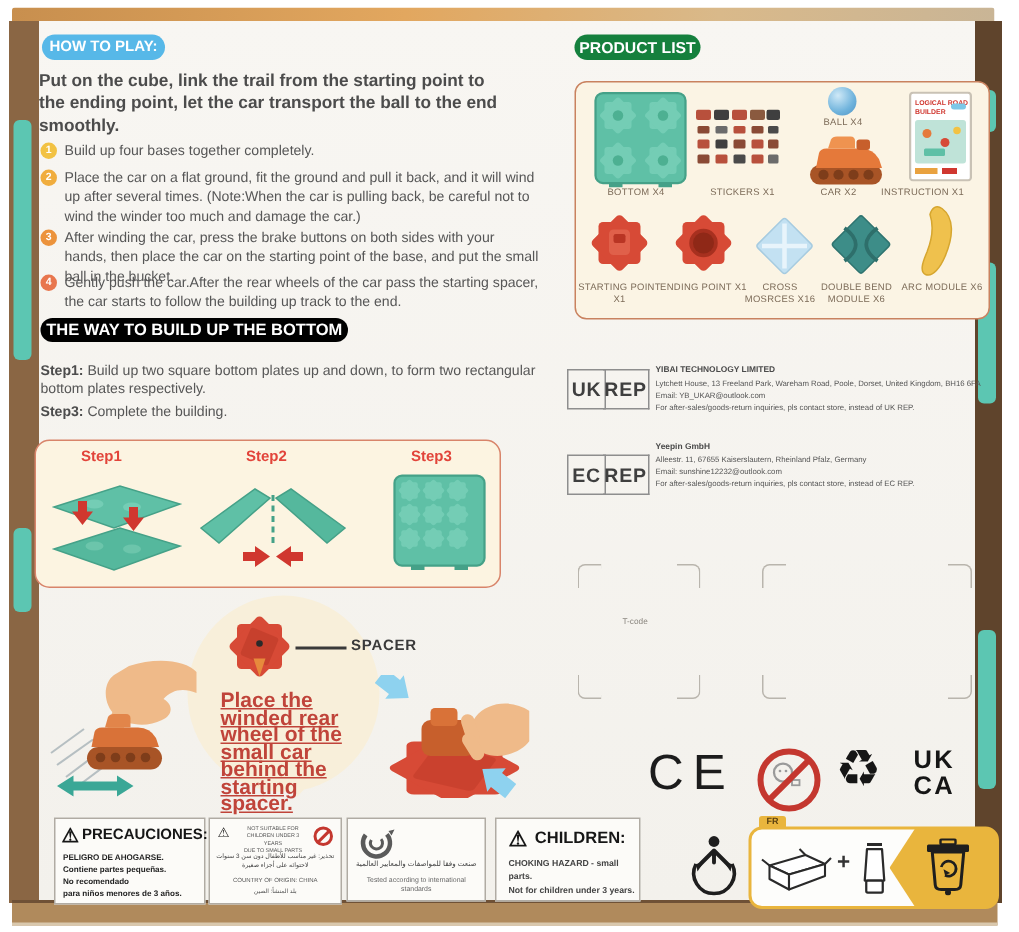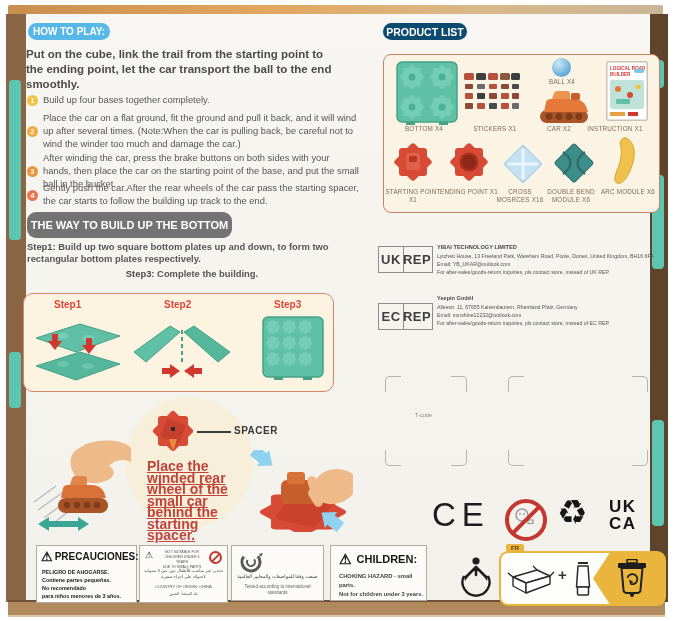--- a/index.html
+++ b/index.html
@@ -12,30 +12,30 @@
     border-bottom:2px solid #4a3424;}
   .edge-left{left:6px;top:14px;width:20px;height:588px;background:#8a6644;border-right:2px solid #5a3f28;}
   .edge-right{left:650px;top:14px;width:18px;height:588px;background:#5f442c;}
   .teal-strip{background:#5cc6b2;border-radius:4px;}
   .edge-bottom{left:8px;top:600px;width:657px;height:13px;background:#b08a5c;
     border-top:2px solid #6f5136;border-bottom:2px solid #d9c8ad;}
   .panel{left:26px;top:14px;width:624px;height:586px;background:linear-gradient(180deg,#f8f6f2,#f3f1ec);}
   
   .badge{color:#fff;font-weight:bold;border-radius:9px;display:flex;align-items:center;justify-content:center;}
   .badge-blue{left:28px;top:23px;width:82px;height:17px;background:#57b8e8;font-size:10px;}
-  .badge-red{left:27px;top:212px;width:205px;height:26px;background:#737373;font-size:11px;}
-  .badge-orange{left:383px;top:23px;width:84px;height:17px;background:#0c4a6e;font-size:10.5px;}
+  .badge-red{left:27px;top:212px;width:205px;height:16px;background:#000000;font-size:11px;}
+  .badge-orange{left:383px;top:23px;width:84px;height:17px;background:#15803d;font-size:10.5px;}
   
   .intro{left:26px;top:47px;width:312px;font-size:11.5px;line-height:15px;font-weight:600;color:#4c4c4c;}
-  .step-row{left:27px;display:flex;gap:5px;width:332px;align-items:center;}
+  .step-row{left:27px;display:flex;gap:5px;width:332px;}
   .step-num{width:11px;height:11px;border-radius:50%;color:#fff;font-size:7px;font-weight:bold;
     display:flex;align-items:center;justify-content:center;flex-shrink:0;margin-top:1px;}
   .n1{background:#f2c243;} .n2{background:#f0ad3e;} .n3{background:#ec933c;} .n4{background:#e8764e;}
   .step-text{font-size:9.4px;line-height:12.8px;color:#565656;font-weight:500;}
-  .bstep{left:27px;width:330px;font-size:9.4px;line-height:11.5px;color:#565656;font-weight:700;}
+  .bstep{left:27px;width:330px;font-size:9.4px;line-height:11.5px;color:#565656;font-weight:400;}
   .bstep b{color:#4c4c4c;}
   
   .diagram{left:23px;top:293px;width:309px;height:97px;background:#fcf4e1;
     border:1.6px solid #d8846a;border-radius:10px;}
   .diag-label{font-size:10px;font-weight:bold;color:#e2443a;}
   
   .bubble{left:125px;top:397px;width:128px;height:131px;background:#f8efda;border-radius:50%;}
   .bubble-tail{left:192px;top:512px;width:0;height:0;border-left:9px solid transparent;
     border-right:9px solid transparent;border-top:20px solid #f8efda;transform:rotate(18deg);}
   .spacer-line{left:197px;top:431px;width:34px;height:1.5px;background:#3a3a3a;}
@@ -118,21 +118,21 @@
   </div>
 
   <div class="abs badge badge-red">
     <span>THE WAY TO BUILD UP THE BOTTOM</span>
   </div>
 
   <div class="abs bstep" style="top:241px;">
     <b>Step1:</b>
     <span>Build up two square bottom plates up and down, to form two rectangular bottom plates respectively.</span>
   </div>
-  <div class="abs bstep" style="top:268px;text-align:center;">
+  <div class="abs bstep" style="top:268px;">
     <b>Step3:</b>
     <span>Complete the building.</span>
   </div>
 
   <div class="abs diagram">
     <div class="abs diag-label" style="left:30px;top:5px;">Step1</div>
     <div class="abs diag-label" style="left:140px;top:5px;">Step2</div>
     <div class="abs diag-label" style="left:250px;top:5px;">Step3</div>
     <svg class="abs" style="left:4px;top:22px;" width="98" height="70" viewBox="0 0 98 70">
       <path d="M8,22 L52,8 L92,20 L48,36 Z" fill="#5fc0a6" stroke="#45a188" stroke-width="1"></path>

